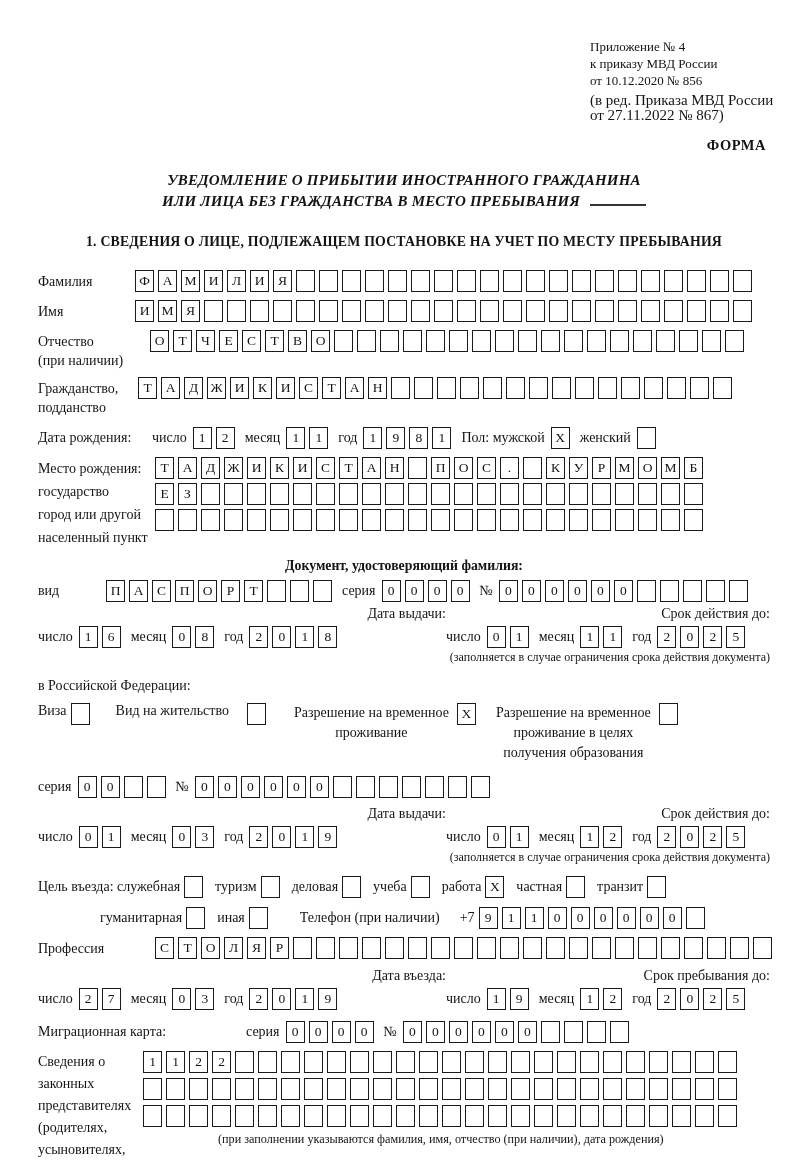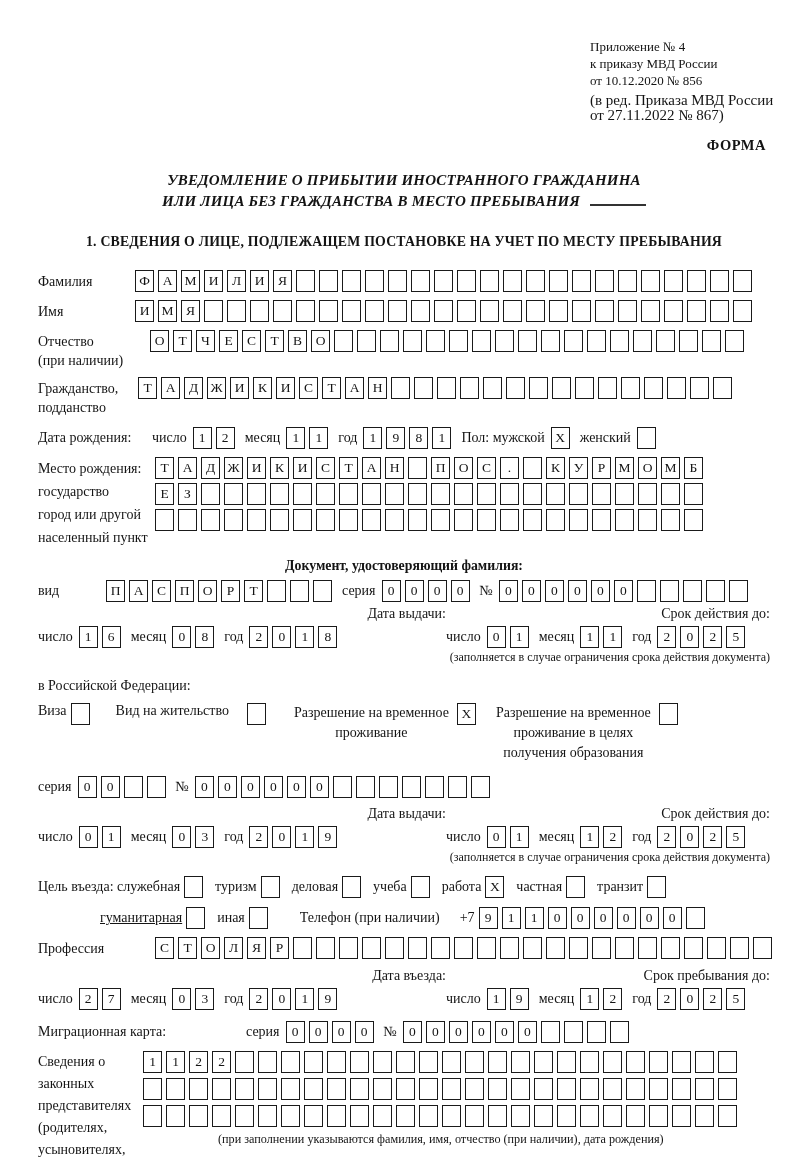--- a/index.html
+++ b/index.html
@@ -562,21 +562,21 @@
     <span class="cells">
         <span class="cell"></span>
       </span>
     <span class="inlbl">транзит</span>
     <span class="cells">
         <span class="cell"></span>
       </span>
   </div>
 
   <div class="purpose" style="margin-top:8px;">
-    <span class="inlbl first" style="margin-left:62px;text-decoration:underline;">гуманитарная</span>
+    <span class="inlbl first" style="margin-left:62px;">гуманитарная</span>
     <span class="cells">
         <span class="cell"></span>
       </span>
     <span class="inlbl ml10">иная</span>
     <span class="cells">
         <span class="cell"></span>
       </span>
     <span class="inlbl" style="margin-left:28px;">Телефон (при наличии)</span>
     <span class="inlbl" style="margin-left:16px;">+7</span>
     <span class="cells">

